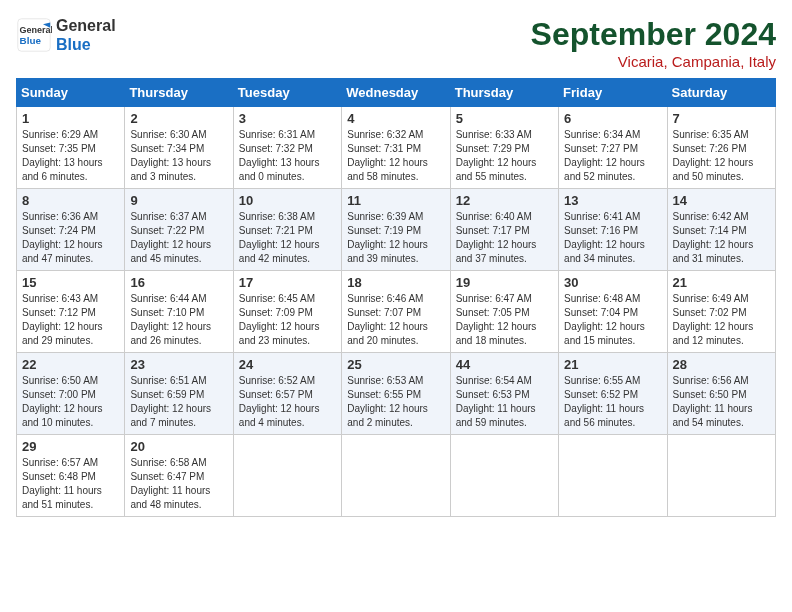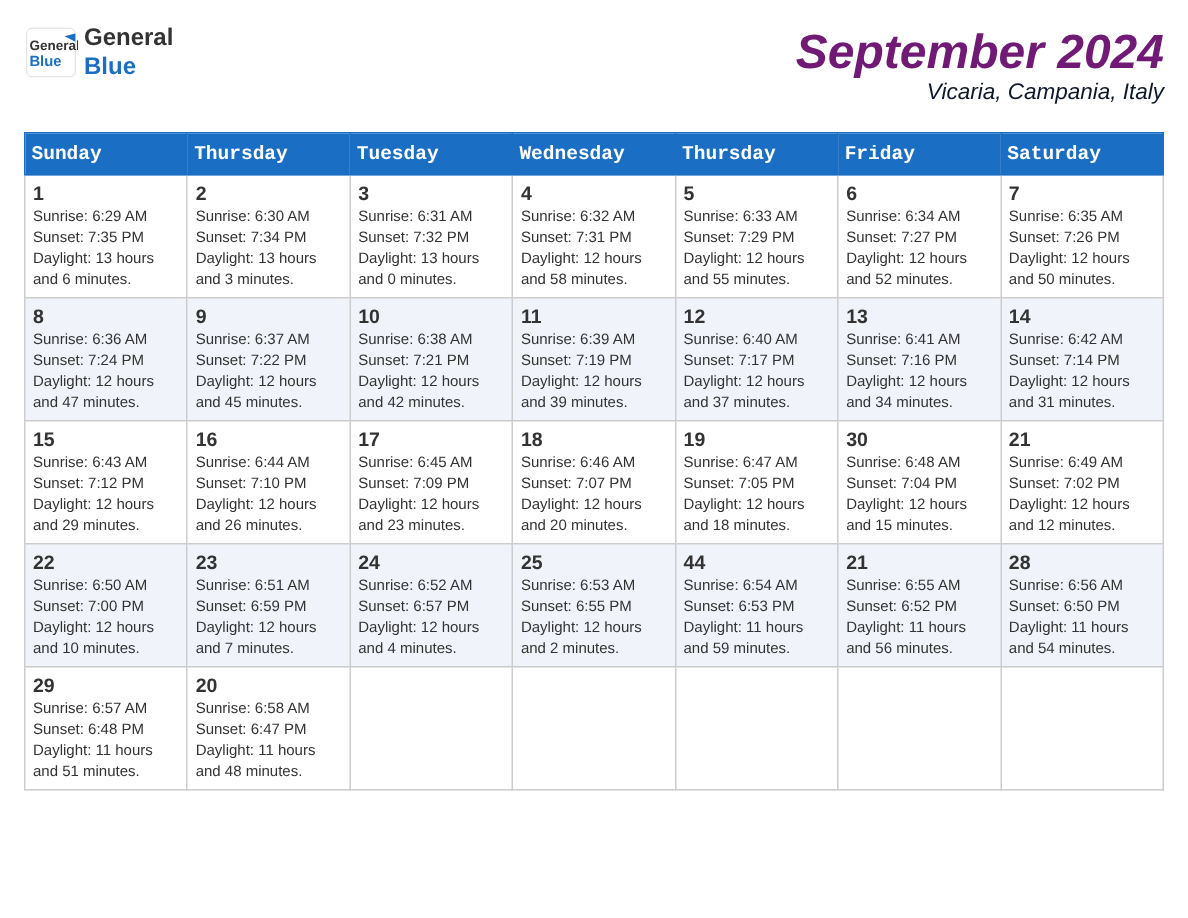--- a/index.html
+++ b/index.html
@@ -7,59 +7,56 @@
       font-family: Arial, sans-serif;
       background: #fff;
       width: 792px;
       min-height: 612px;
       padding: 16px;
     }
     .header {
       display: flex;
       justify-content: space-between;
       align-items: flex-start;
-      margin-bottom: 18px;
+      margin-bottom: 8px;
     }
     .logo {
       display: flex;
       align-items: center;
       gap: 4px;
     }
     .logo-icon {
       width: 36px;
       height: 36px;
     }
     .title-block {
       text-align: right;
     }
     .month-title {
       font-size: 32px;
       font-weight: bold;
-      color: #701a75;
-      font-style: italic;
+      color: #14532d;
     }
     .location {
       font-size: 15px;
-      color: #0f172a;
-      font-style: italic;
+      color: #b91c1c;
     }
     table {
       width: 100%;
       border-collapse: collapse;
       table-layout: fixed;
     }
     th {
       background: #1a6fc4;
       color: #fff;
       font-size: 13px;
       font-weight: bold;
       padding: 6px 4px;
       text-align: left;
       border: 1px solid #1a6fc4;
-      font-family: Liberation Mono, monospace;
     }
     td {
       border: 1px solid #ccc;
       vertical-align: top;
       padding: 4px 5px;
       font-size: 10.5px;
       color: #333;
       min-height: 80px;
       background: #fff;
     }

